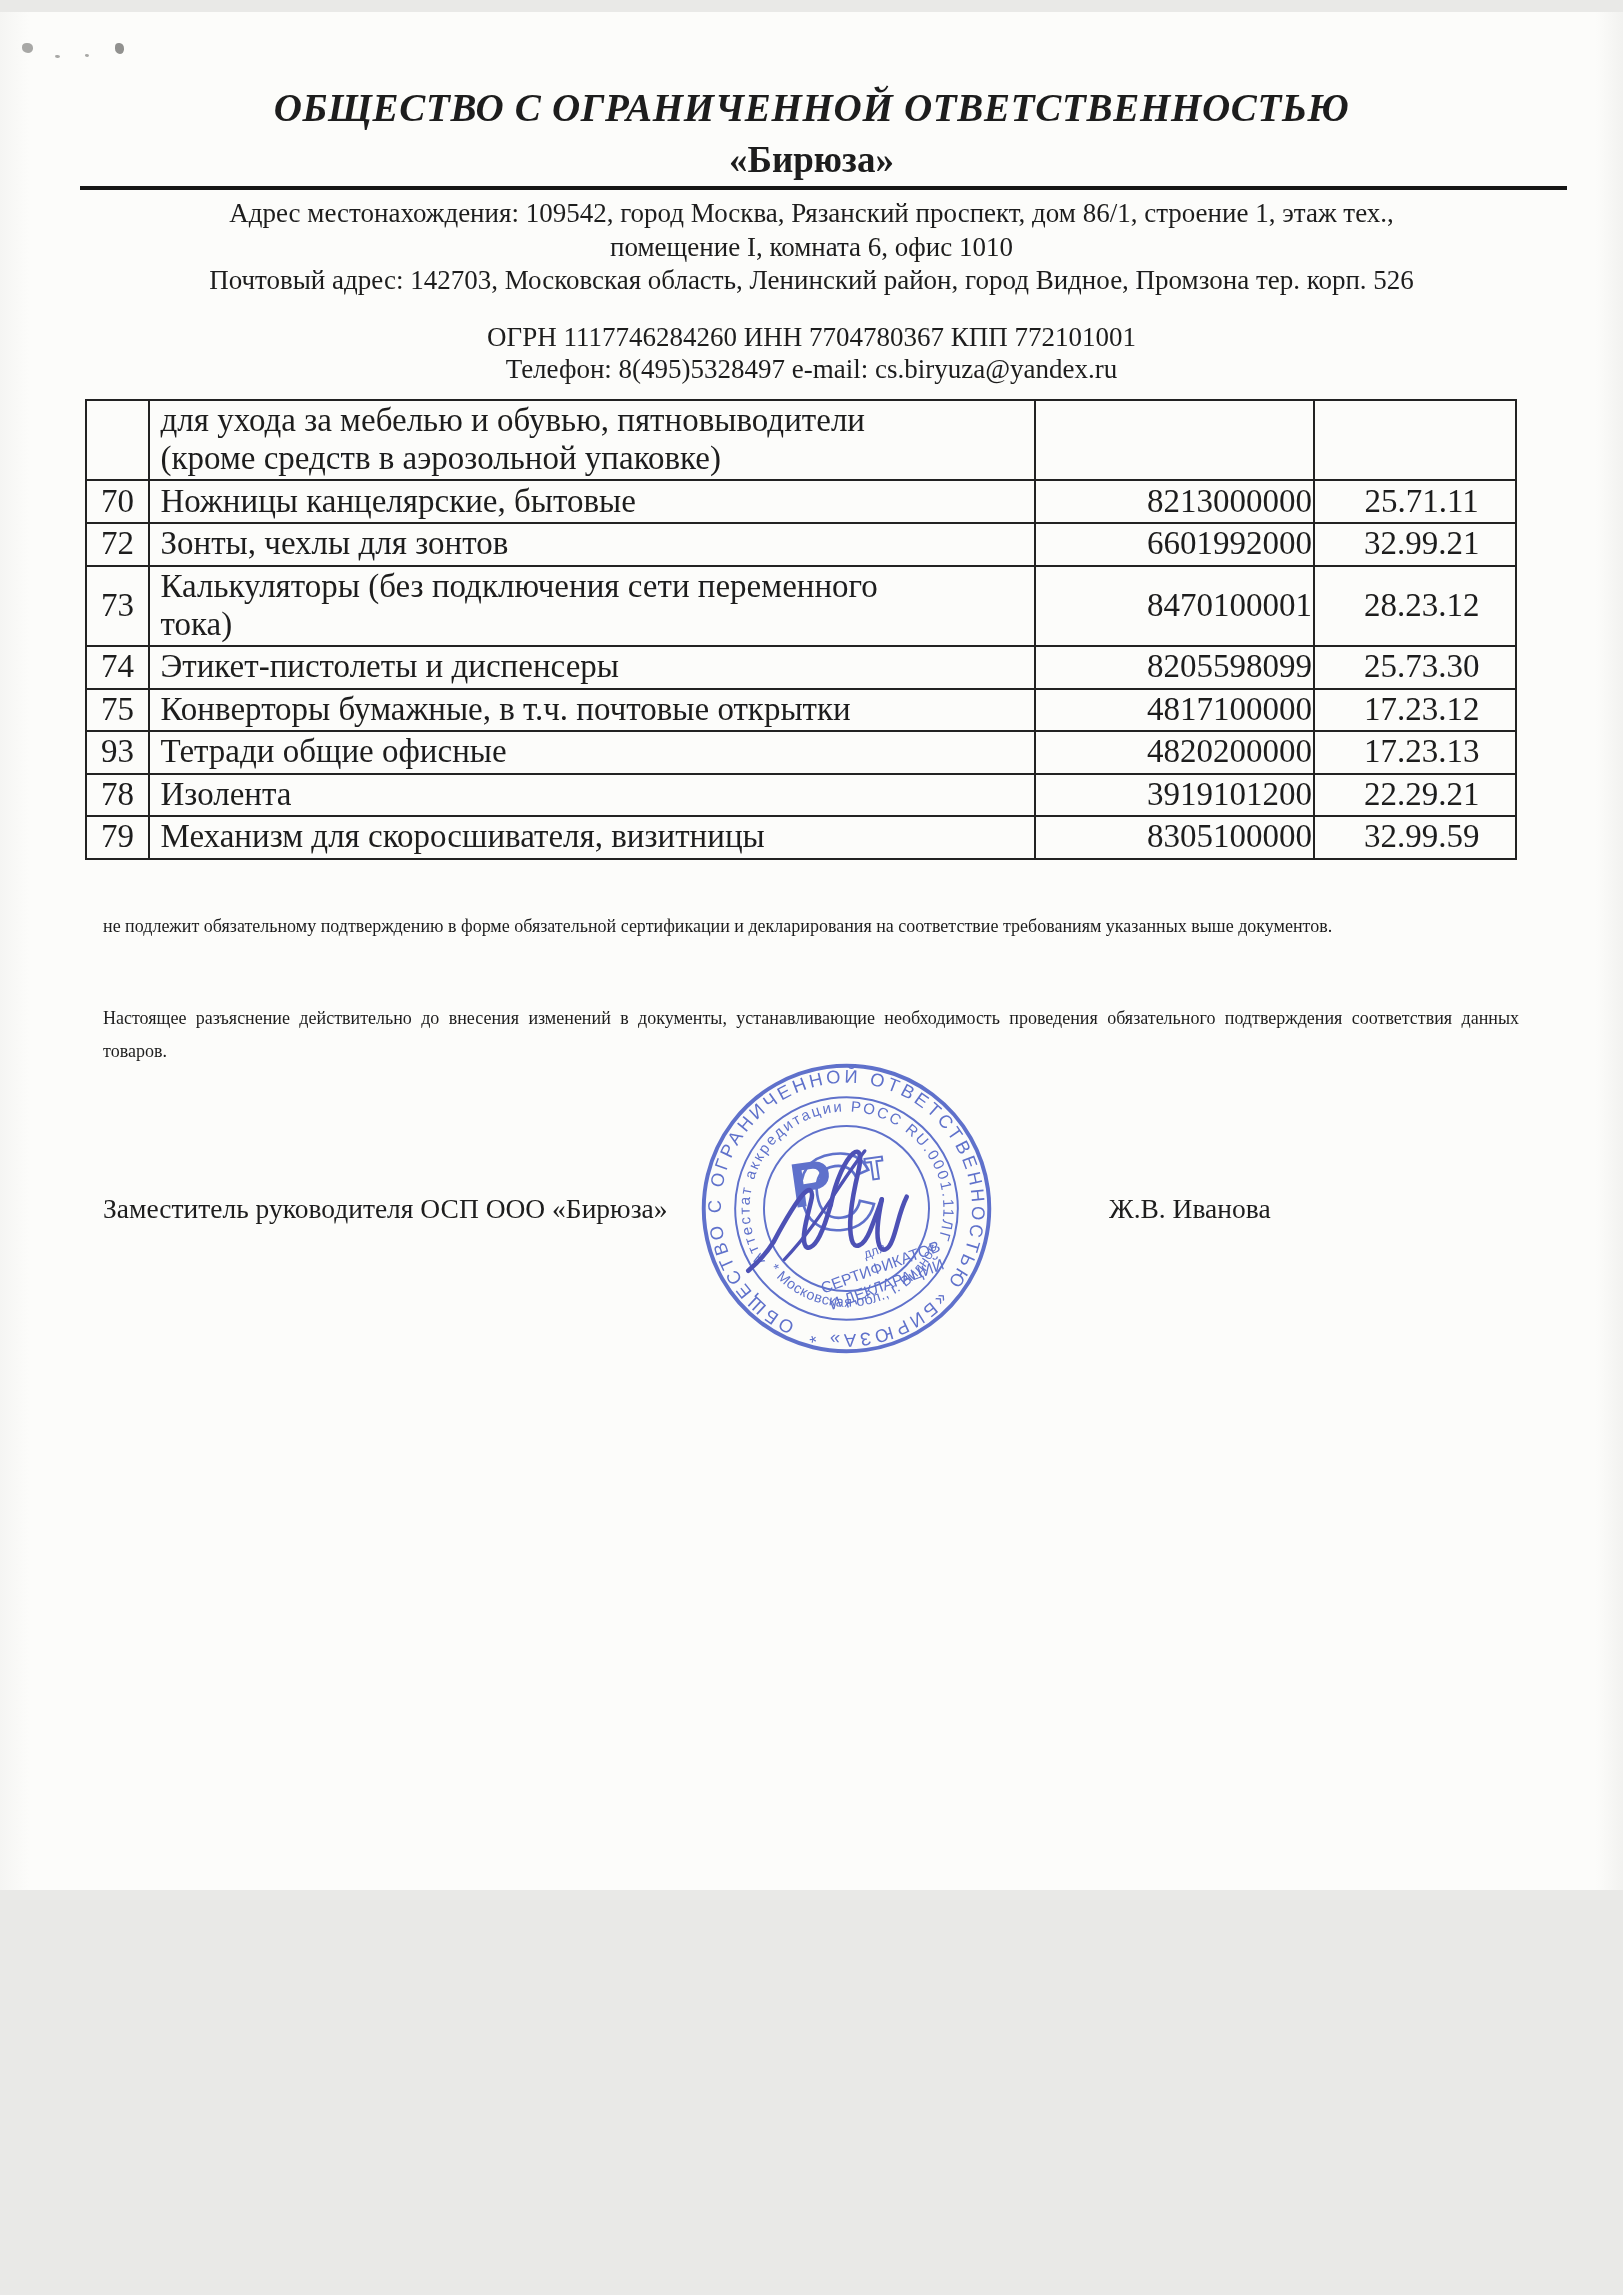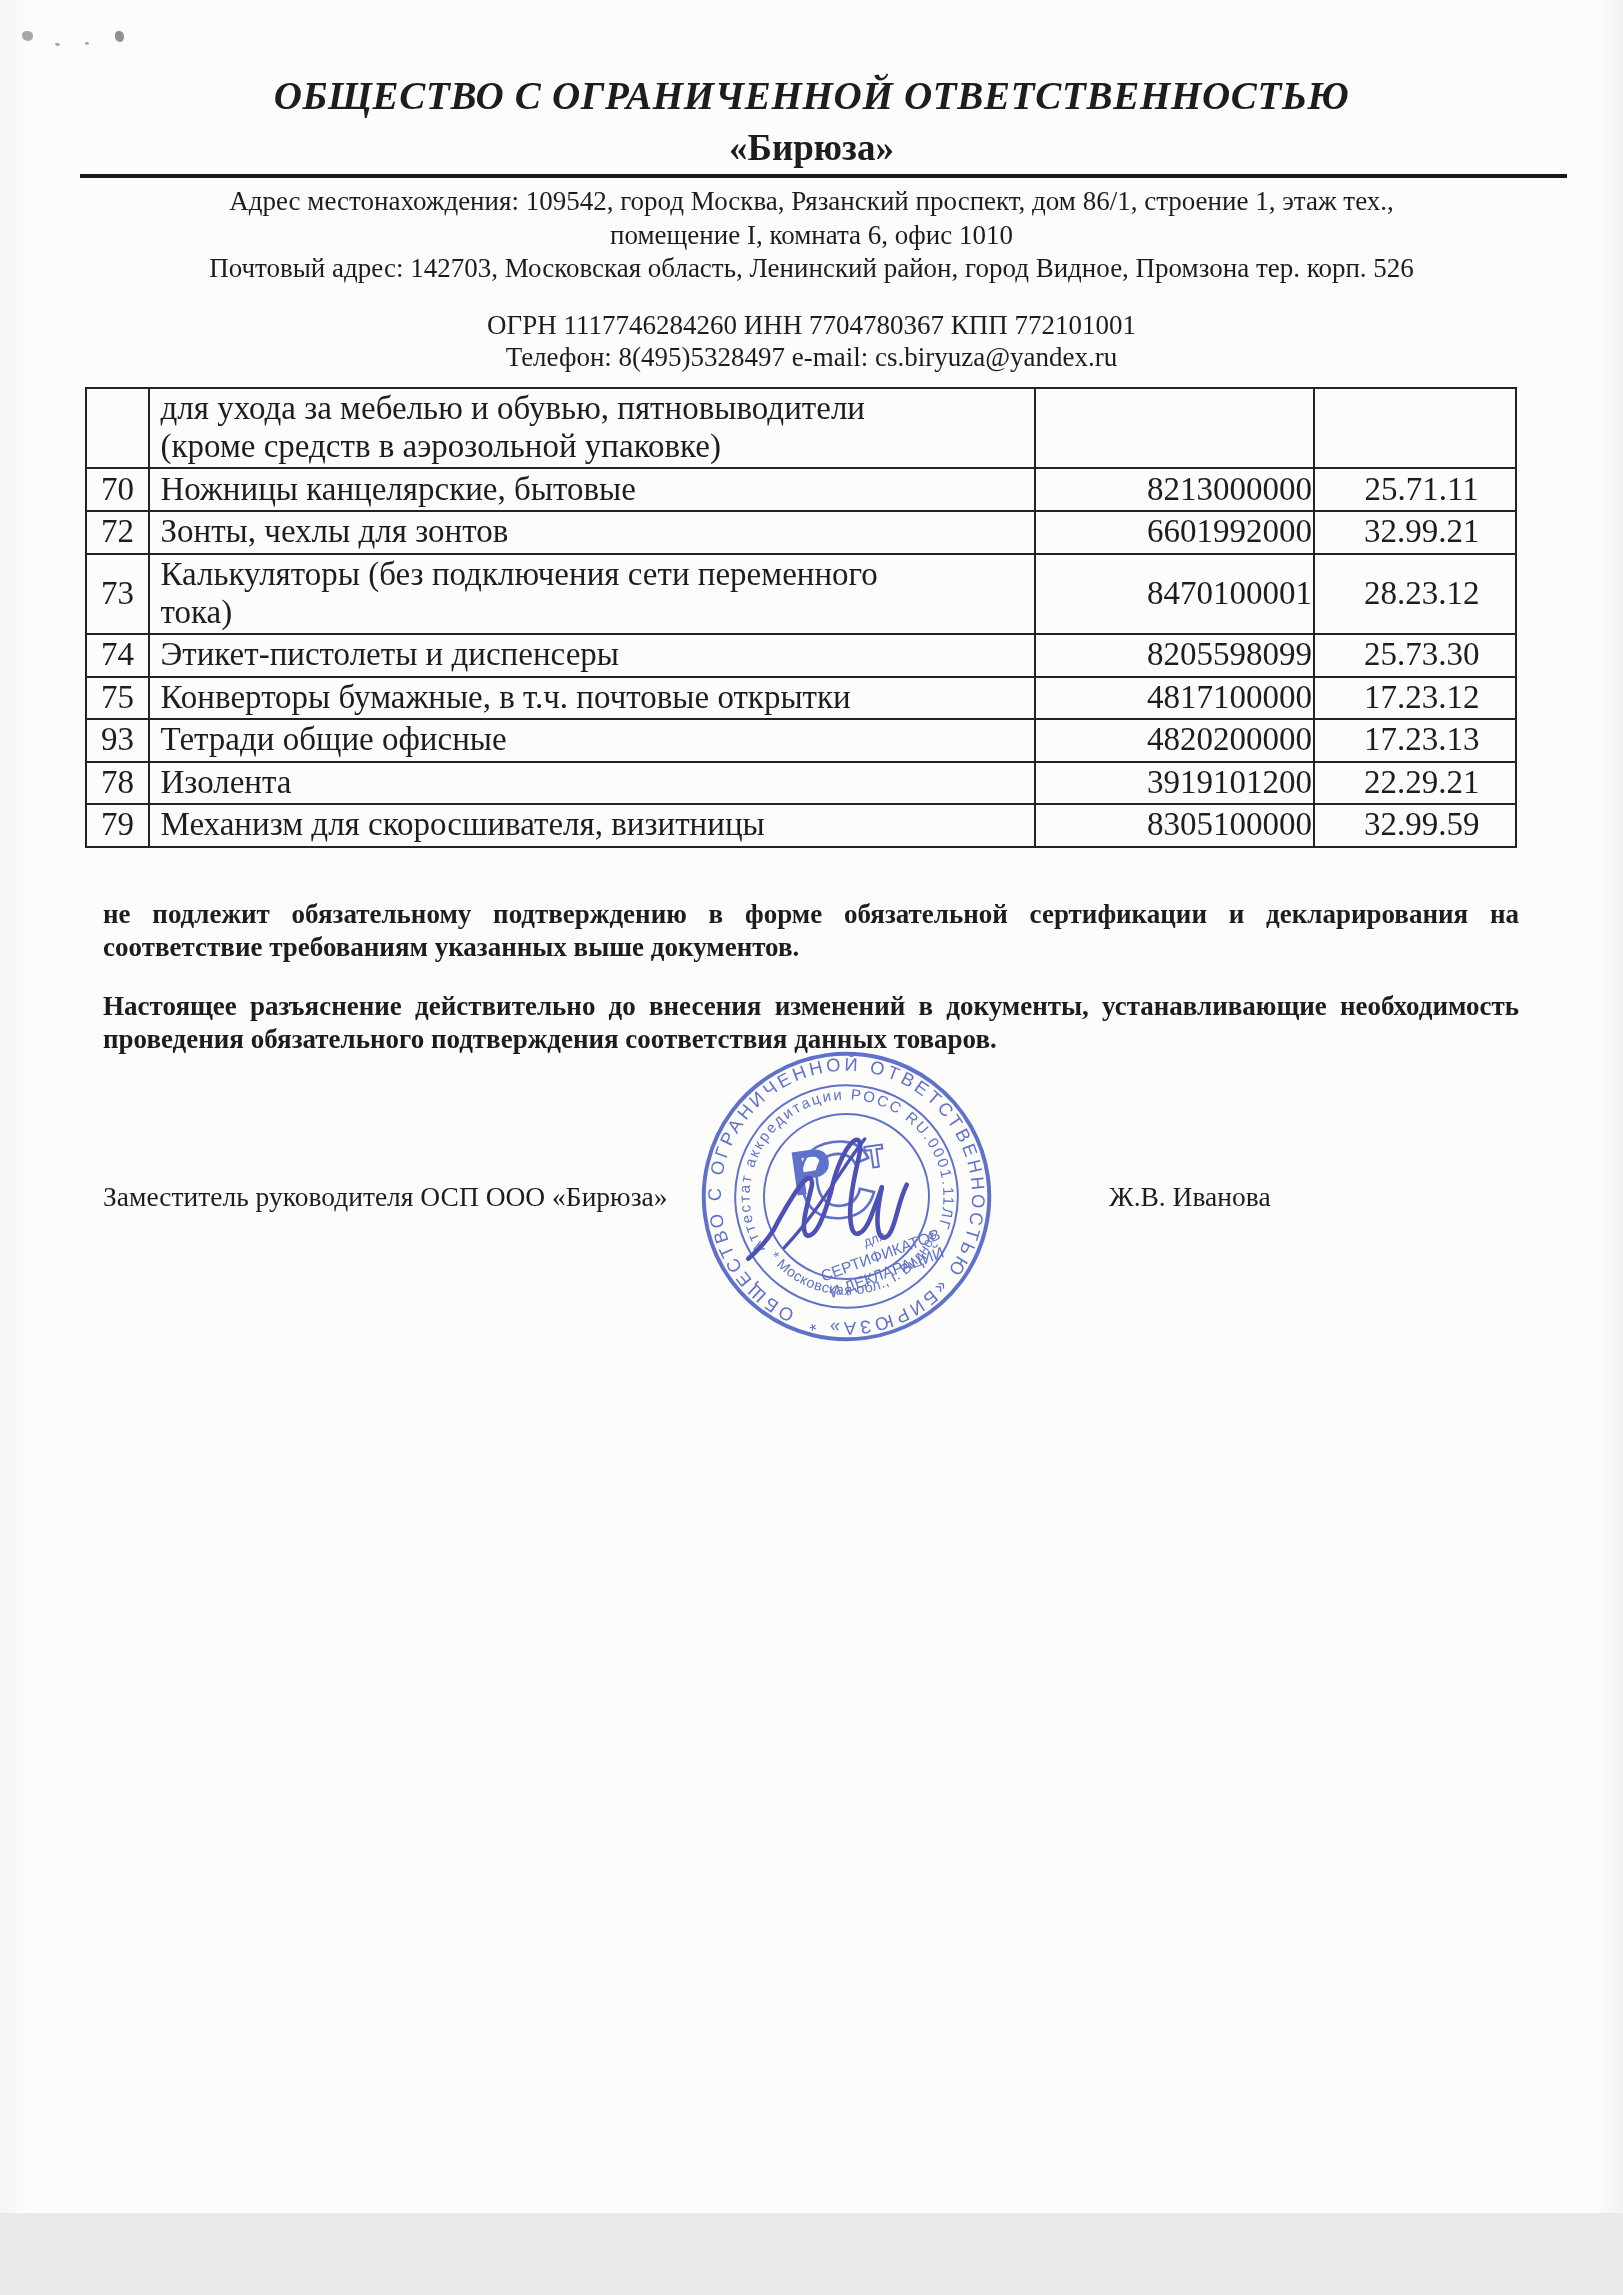--- a/index.html
+++ b/index.html
@@ -1,19 +1,19 @@
 <!DOCTYPE html>
 <html style="--ink: #4f63c6; --sig: #3b3fae;font-size:10.5px"><head>
 <meta charset="utf-8">
 <style>
   html,body { margin:0; padding:0; background:#e9e9e7; }
   .page {
-    position:relative; width:1623px; height:2213px; overflow:hidden;
+    position:relative; width:1623px; height:1878px; overflow:hidden;
     background:linear-gradient(90deg,#f5f5f3 0,#fcfcfa 29px,#fcfcfa 1596px,#f2f2f0 1623px);
-    font-family:"Liberation Serif", serif; color:#1d1d1d;
+    font-family:"Liberation Serif", serif; color:#1d1d1d;margin-top:12px;
   }
   .abs { position:absolute; }
   .ctr { left:0; width:100%; text-align:center; }
 
   .title1 { top:73px; font-size:39px; font-weight:bold; font-style:italic; letter-spacing:0.7px; }
   .title2 { top:126px; font-size:37px; font-weight:bold; }
   .rule   { left:80px; top:174px; width:1487px; height:3.9px; background:#161616; }
 
   .hline  { font-size:27px; }
   .addr1  { top:186px; }
@@ -26,22 +26,22 @@
     border-collapse:collapse; table-layout:fixed; border:2.6px solid #1f1f1f; }
   table.goods td { border:2px solid #222; font-size:33px; line-height:1.15;
     vertical-align:middle; overflow:hidden; }
   table.goods tr { height:33px; }
   table.goods tr:first-child { height:61px; }
   td.c-num  { text-align:center; }
   td.c-name { padding:1.3px 79px 1.3px 10.5px; }
   td.c-code { padding-left:10.5px;text-align:right; }
   td.c-okpd { padding-left:14.4px;text-align:center; }
 
-  .para { left:103px; width:1416px; font-size:27px; line-height:33px;
-    text-align:justify;font-weight:bold; }
+  .para { left:103px; width:1416px; font-size:18px; line-height:33px;
+    text-align:justify; }
   .p1 { top:898px; }
   .p2 { top:990px; }
   .p3 { top:1086px; text-align:left; }
 
   .sig-label { left:103px;  top:1181px; font-size:27.5px; }
   .sig-name  { left:1109px; top:1181px; font-size:27.5px; }
 
   .stamp-svg { left:671px; top:1021px; opacity:0.9; }
   .st-stroke { stroke:var(--ink,#4f63c6); fill:none; }
   .st-fill   { fill:var(--ink,#4f63c6); stroke:none;

